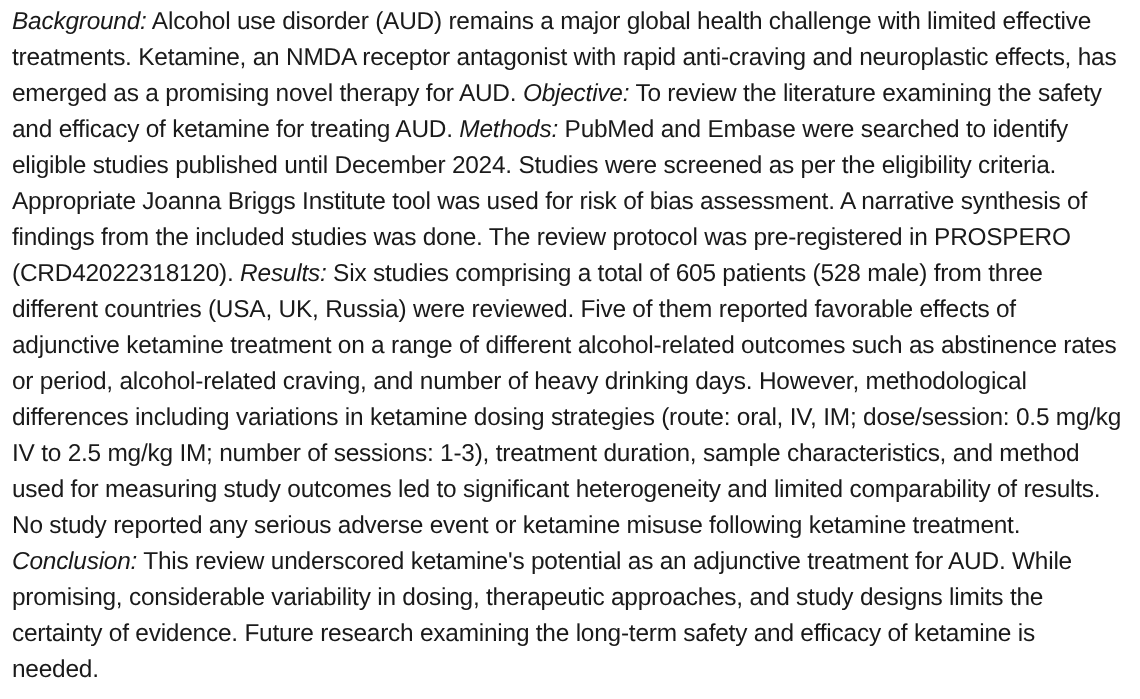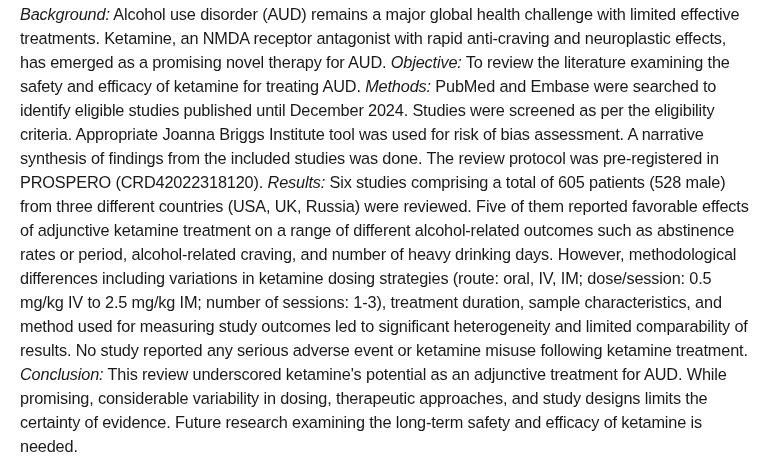--- a/index.html
+++ b/index.html
@@ -32,21 +32,21 @@
     font-weight: normal;
   }
   .section-text {
     font-style: normal;
   }
 </style>
 </head>
 <body style="background: rgb(255, 255, 255);">
 
 <div class="abstract-page">
-  <p class="abstract-text" id="abstract-paragraph" style="color: rgb(26, 26, 26); margin-left: 12px;">
+  <p class="abstract-text" id="abstract-paragraph" style="color: rgb(26, 26, 26);">
   <span class="abstract-section"><span class="section-label">Background:</span><span class="section-text"> Alcohol use disorder (AUD) remains a major global health challenge with limited effective treatments. Ketamine, an NMDA receptor antagonist with rapid anti-craving and neuroplastic effects, has emerged as a promising novel therapy for AUD.</span></span>
 
   <span class="abstract-section"><span class="section-label">Objective:</span><span class="section-text"> To review the literature examining the safety and efficacy of ketamine for treating AUD.</span></span>
 
   <span class="abstract-section"><span class="section-label">Methods:</span><span class="section-text"> PubMed and Embase were searched to identify eligible studies published until December 2024. Studies were screened as per the eligibility criteria. Appropriate Joanna Briggs Institute tool was used for risk of bias assessment. A narrative synthesis of findings from the included studies was done. The review protocol was pre-registered in PROSPERO (CRD42022318120).</span></span>
 
   <span class="abstract-section"><span class="section-label">Results:</span><span class="section-text"> Six studies comprising a total of 605 patients (528 male) from three different countries (USA, UK, Russia) were reviewed. Five of them reported favorable effects of adjunctive ketamine treatment on a range of different alcohol-related outcomes such as abstinence rates or period, alcohol-related craving, and number of heavy drinking days. However, methodological differences including variations in ketamine dosing strategies (route: oral, IV, IM; dose/session: 0.5 mg/kg IV to 2.5 mg/kg IM; number of sessions: 1-3), treatment duration, sample characteristics, and method used for measuring study outcomes led to significant heterogeneity and limited comparability of results. No study reported any serious adverse event or ketamine misuse following ketamine treatment.</span></span>
 
   <span class="abstract-section"><span class="section-label">Conclusion:</span><span class="section-text"> This review underscored ketamine's potential as an adjunctive treatment for AUD. While promising, considerable variability in dosing, therapeutic approaches, and study designs limits the certainty of evidence. Future research examining the long-term safety and efficacy of ketamine is needed.</span></span>
 </p>

